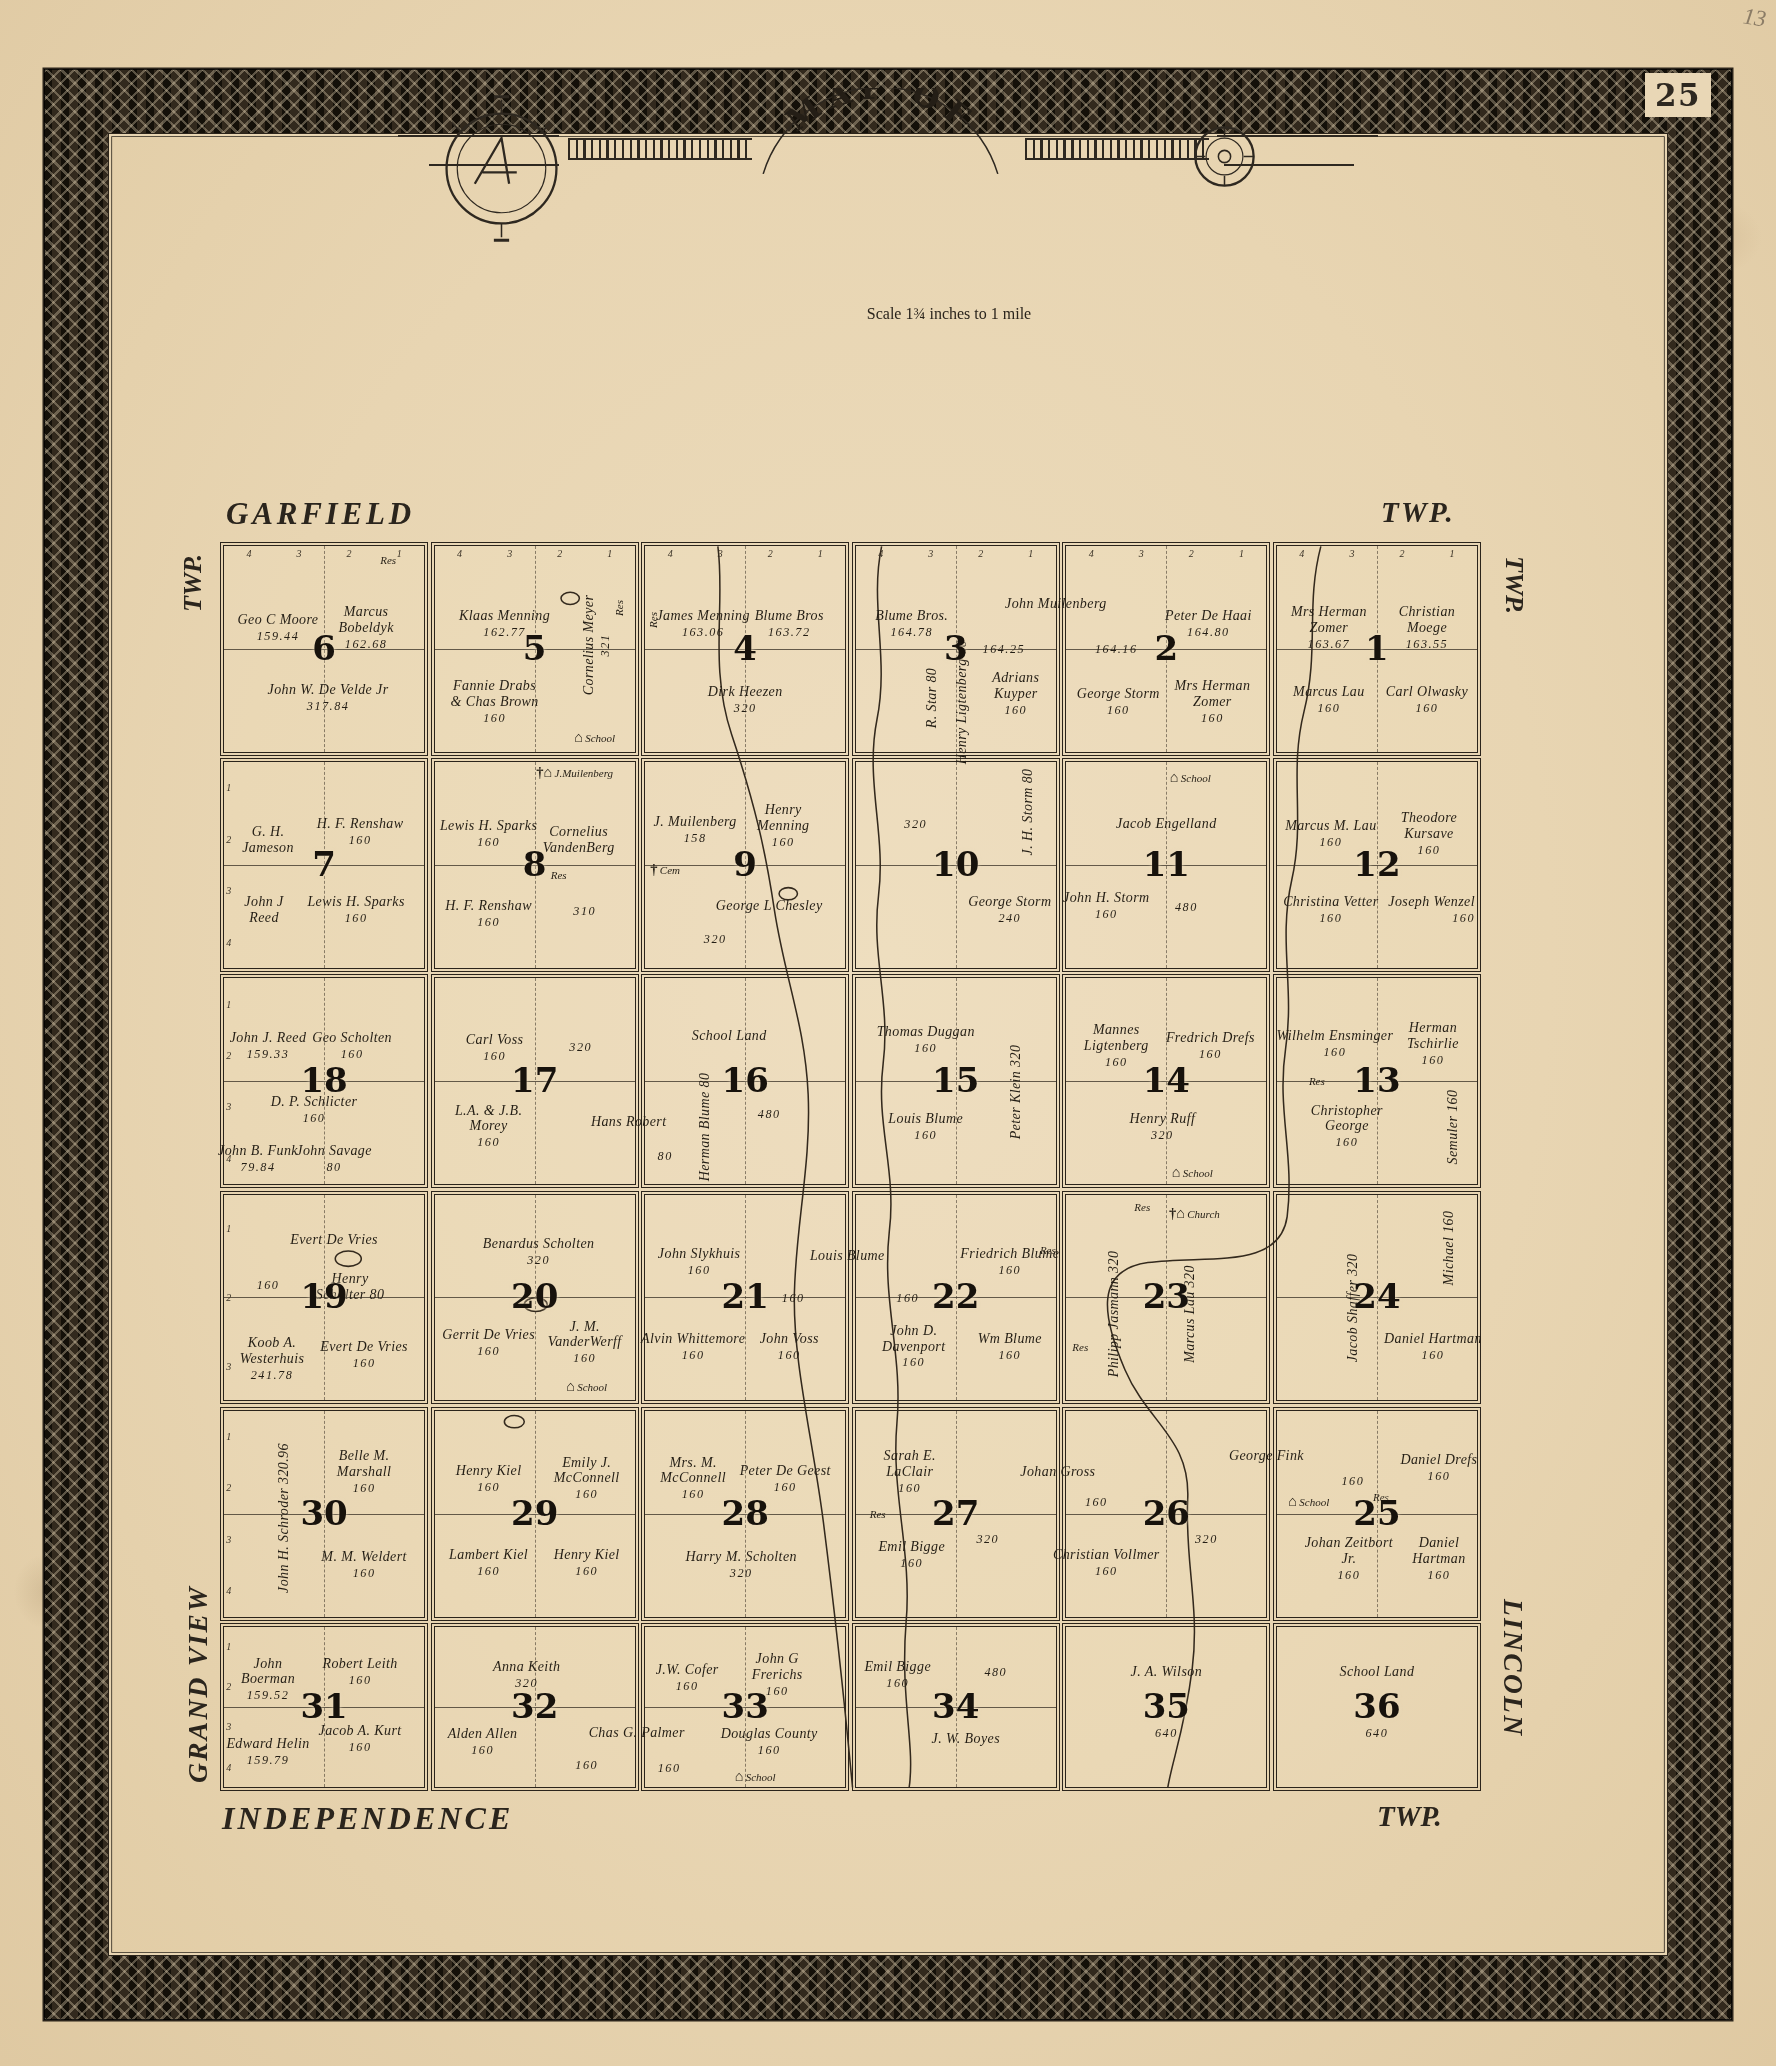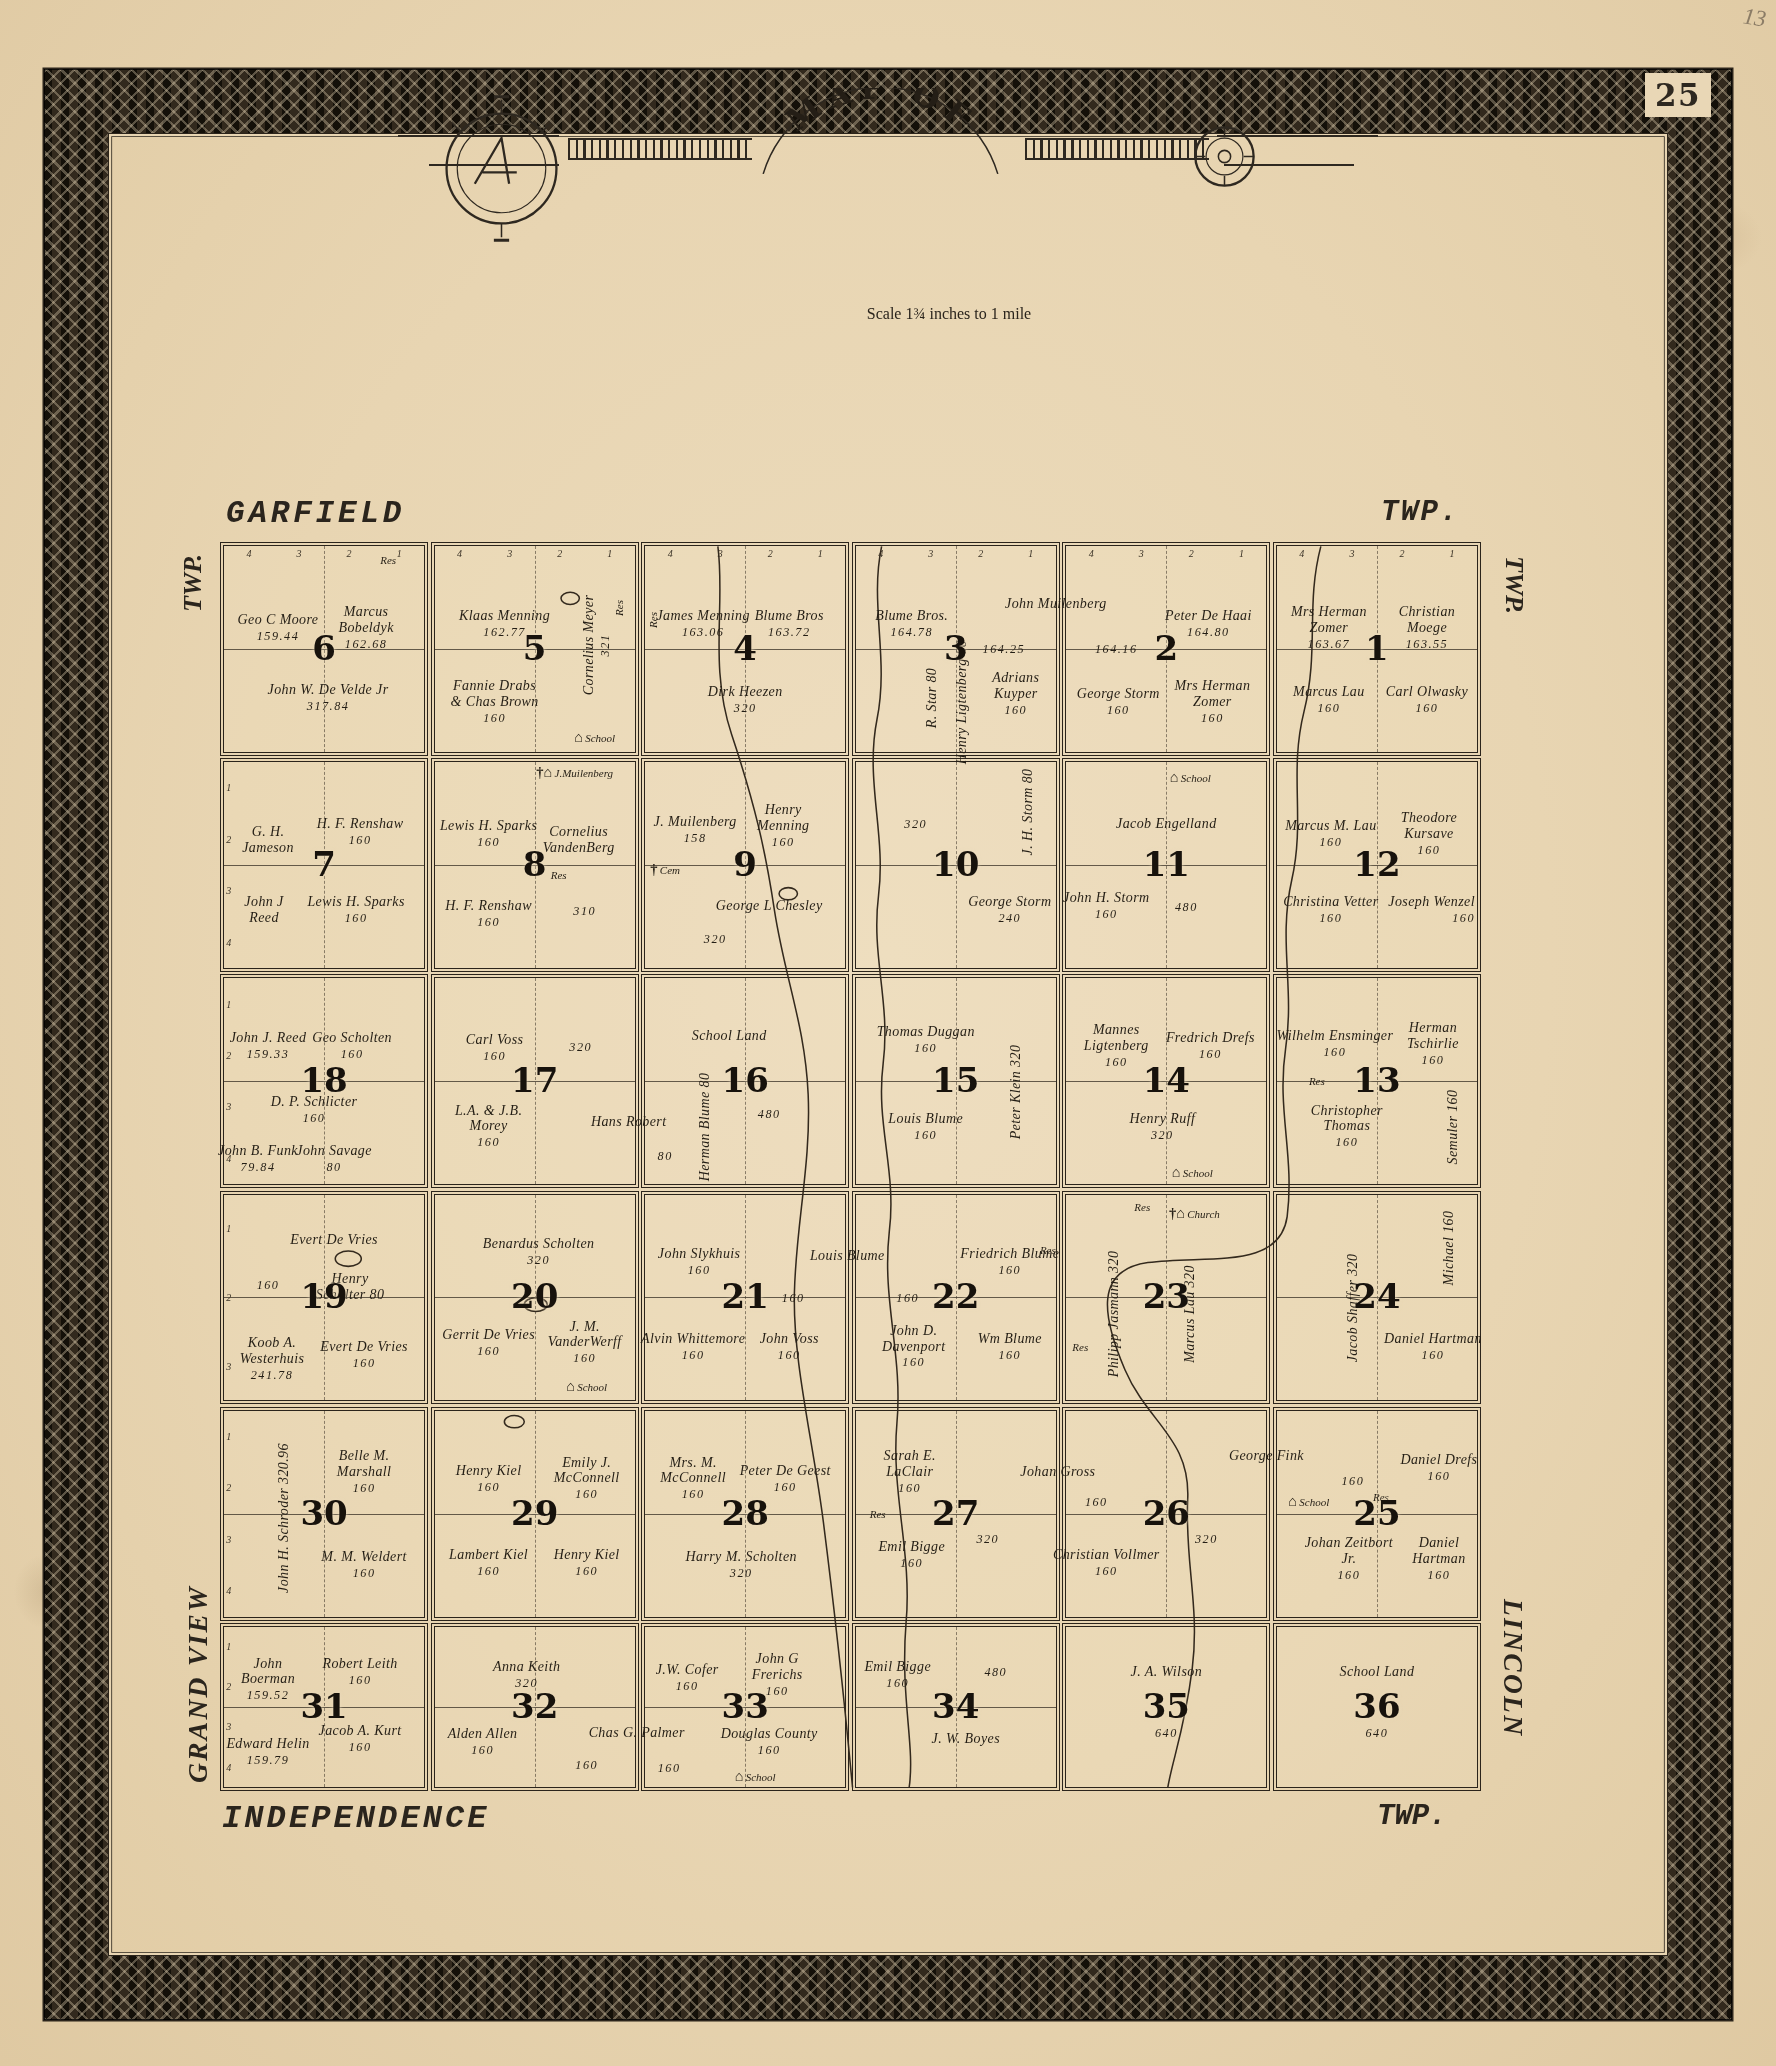--- a/index.html
+++ b/index.html
@@ -29,21 +29,21 @@
   .scale-note{position:absolute;left:796px;top:305px;width:306px;text-align:center;font-size:16px;color:#2a241c;}
   .legal{position:absolute;left:0;top:363px;width:1777px;text-align:center;font-style:italic;font-weight:bold;font-size:27.5px;letter-spacing:1.5px;color:#2b251d;}
   .bar{position:absolute;height:18.4px;background:repeating-linear-gradient(90deg,#2e2820 0 2.3px,rgba(0,0,0,0) 2.3px 7.7px);border-top:2.3px solid #2e2820;border-bottom:2.3px solid #2e2820;}
   .bar.b1{left:568px;top:138px;width:184px;}
   .bar.b2{left:1025px;top:138px;width:184px;}
   .rule{position:absolute;height:1.5px;background:#2e2820;}
   .r1{left:398px;top:135px;width:161px;} .r2{left:1217px;top:135px;width:161px;}
   .r3{left:429px;top:164px;width:130px;} .r4{left:1224px;top:164px;width:130px;}
   .emblem{position:absolute;}
   
-  .edge{position:absolute;font-style:italic;font-weight:bold;color:#2b251d;font-family:Liberation Mono, monospace;}
+  .edge{position:absolute;font-style:italic;font-weight:bold;color:#2b251d;font-family:Liberation Serif, serif;}
   .e-garfield{left:226px;top:496px;font-size:31px;letter-spacing:3.8px;}
   .e-twp-tr{left:1381px;top:496px;font-size:29px;letter-spacing:2.3px;}
   .e-independence{left:222px;top:1800px;font-size:32px;letter-spacing:3.1px;}
   .e-twp-br{left:1377px;top:1800px;font-size:29px;}
   .vert-edge{position:absolute;font-style:italic;font-weight:bold;color:#2b251d;white-space:nowrap;}
   .e-twp-l{left:178px;top:612px;font-size:26px;transform:rotate(-90deg);transform-origin:left top;}
   .e-twp-r{left:1529px;top:556px;font-size:26px;transform:rotate(90deg);transform-origin:left top;}
   .e-grandview{left:182px;top:1783px;font-size:27.5px;letter-spacing:2.3px;transform:rotate(-90deg);transform-origin:left top;}
   .e-lincoln{left:1529px;top:1599px;font-size:27.5px;letter-spacing:2.3px;transform:rotate(90deg);transform-origin:left top;}
   
@@ -466,21 +466,21 @@
         <span class="secnum">13</span>
         <div class="parcel" style="left: 29%; top: 32%; width: 60%;">
           <span class="pname">Wilhelm Ensminger</span>
           <span class="pacres">160</span>
         </div>
         <div class="parcel" style="left: 78%; top: 32%; width: 50%;">
           <span class="pname">Herman Tschirlie</span>
           <span class="pacres">160</span>
         </div>
         <div class="parcel" style="left: 35%; top: 72%; width: 55%;">
-          <span class="pname">Christopher Thomas</span>
+          <span class="pname">Christopher George</span>
           <span class="pacres">160</span>
         </div>
         <div class="parcel vert" style="left: 88%; top: 72%;">
           <span class="pname">Semuler 160</span>
         </div>
         <div class="extra" style="left: 20%; top: 50%;">Res</div>
       </div>
       <div class="sec">
         <span class="secnum">19</span>
         <div class="parcel nowrap" style="left: 55%; top: 22%;">

